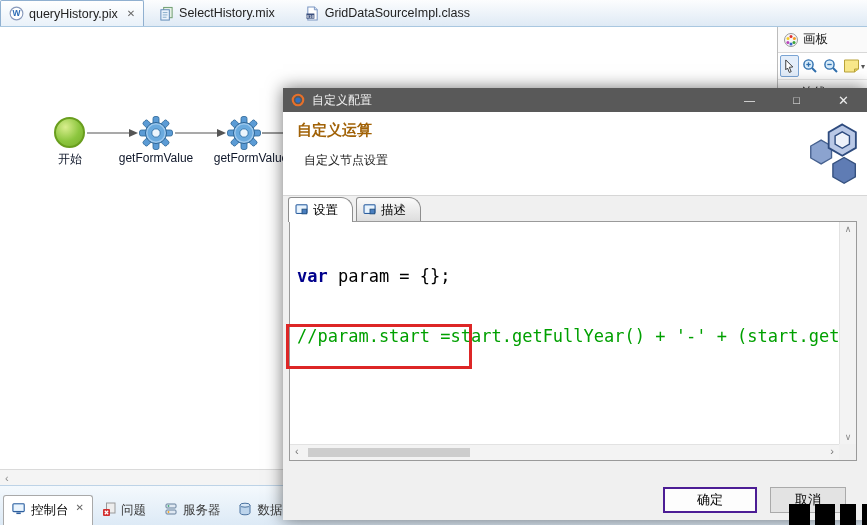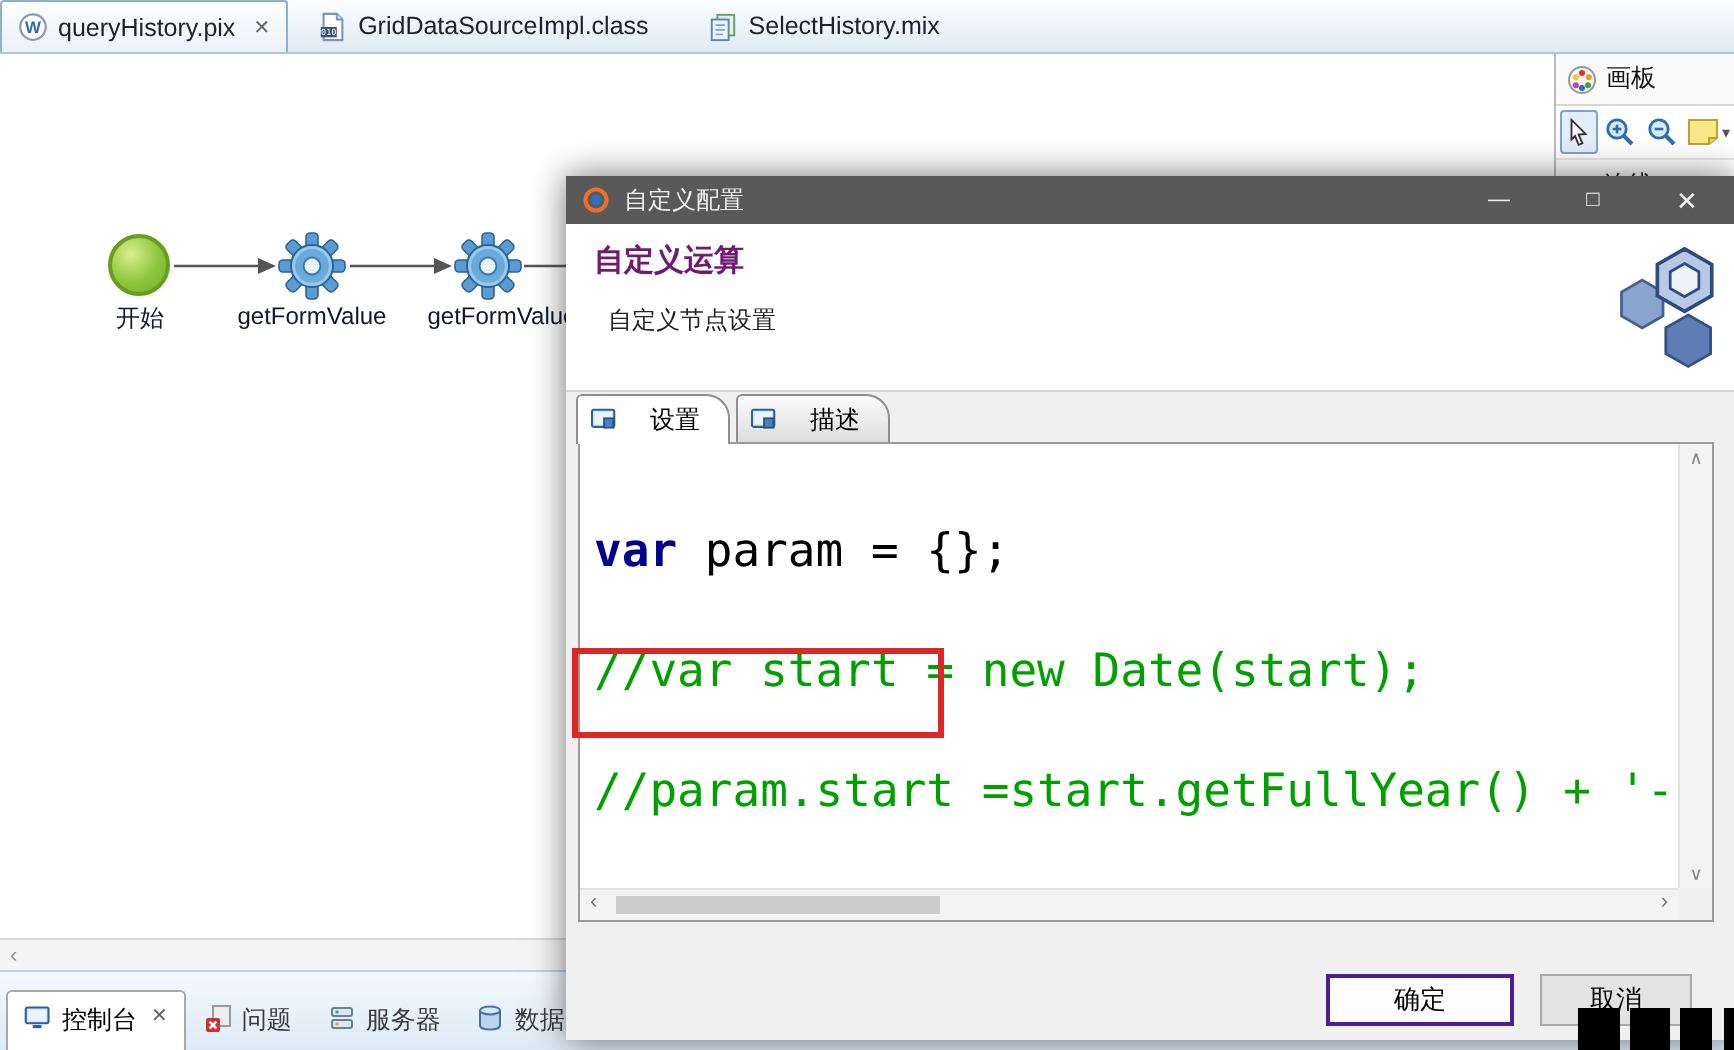--- a/index.html
+++ b/index.html
@@ -51,35 +51,35 @@
   
   #dialog{position:absolute;left:283px;top:88px;width:584px;height:432px;background:#f0f0f0;
           box-shadow:0 0 16px rgba(0,0,0,.55);z-index:10}
   .dlg-titlebar{position:absolute;left:0;top:0;width:100%;height:24px;background:#595959;display:flex;
                 align-items:center;color:#f0f0f0;font-size:12px}
   .dlg-titlebar .dicon{width:14px;height:14px;margin:0 7px 0 8px}
   .dlg-controls{position:absolute;right:0;top:0;height:24px;display:flex}
   .dlg-ctrl{width:47px;height:24px;display:flex;align-items:center;justify-content:center;color:#eee;font-size:11px}
   .dlg-header{position:absolute;left:0;top:24px;width:100%;height:84px;background:#fff;
               border-bottom:1px solid #d6d6d6;box-sizing:border-box}
-  .dlg-heading{position:absolute;left:14px;top:9px;font-size:15px;font-weight:bold;color:#701a75}
+  .dlg-heading{position:absolute;left:14px;top:9px;font-size:15px;font-weight:bold;color:#a16207}
   .dlg-sub{position:absolute;left:21px;top:40px;font-size:12px;color:#222}
   .dlg-logo{position:absolute;right:8px;top:6px}
 
   .dlg-tabs{position:absolute;left:5px;top:109px;display:flex;align-items:flex-end}
-  .dtab{display:flex;align-items:center;gap:16px;font-size:12.5px;padding:4px 14px 4px 6px;height:16px;
+  .dtab{display:flex;align-items:center;gap:4px;font-size:12.5px;padding:4px 14px 4px 6px;height:16px;
         border:1px solid #8e8e8e;border-bottom:none;border-radius:3px 12px 0 0;
         background:linear-gradient(#fbfbfb,#dcdcdc);margin-right:3px;color:#000}
   .dtab.active{background:#fff;position:relative;z-index:2}
   .dtab .dticon{width:14px;height:12px}
 
   .dlg-content{position:absolute;left:6px;top:133px;width:568px;height:240px;background:#fff;
                border:1px solid #9a9a9a;box-sizing:border-box}
   .code{position:absolute;left:0;top:0;right:17px;bottom:16px;overflow:hidden;padding:4px 0 0 7px;
-        font-family:"DejaVu Sans Mono","Liberation Mono",monospace;font-size:23px;line-height:20px;
+        font-family:"DejaVu Sans Mono","Liberation Mono",monospace;font-size:17px;line-height:20px;
         white-space:pre;color:#000}
   .cl{height:20px}
   .kw{color:#00008c;font-weight:bold}
   .cm{color:#00a000}
 
   .vscroll{position:absolute;right:0;top:0;bottom:16px;width:17px;background:#f3f3f3;
            border-left:1px solid #e2e2e2;box-sizing:border-box;font-size:9px;color:#888;text-align:center}
   .vscroll .up{position:absolute;top:2px;left:0;right:0}
   .vscroll .down{position:absolute;bottom:2px;left:0;right:0}
   .hscroll{position:absolute;left:0;bottom:0;right:17px;height:16px;background:#f3f3f3;
@@ -108,34 +108,34 @@
     <div class="etab active">
       <svg class="ficon" viewBox="0 0 16 16">
         <circle cx="8" cy="8" r="6.8" fill="#fff" stroke="#8899bb" stroke-width="1.2"></circle>
         <text x="8" y="11" font-size="9" font-weight="bold" fill="#2d6cb5" text-anchor="middle">W</text>
       </svg>
       <span>queryHistory.pix</span>
       <span class="etab-close">✕</span>
     </div>
     <div class="etab">
       <svg class="ficon" viewBox="0 0 16 16">
+        <rect x="5" y="1.5" width="9" height="11" fill="#e4f0e4" stroke="#6a9a6a"></rect>
+        <rect x="2" y="4" width="9" height="11" fill="#eaf2fb" stroke="#5b85b5"></rect>
+        <path d="M4 7 h5 M4 9.5 h5 M4 12 h4" stroke="#7aa4c4" stroke-width="0.9" fill="none"></path>
+      </svg>
+      <span>SelectHistory.mix</span>
+    </div>
+    <div class="etab">
+      <svg class="ficon" viewBox="0 0 16 16">
         <path d="M3 1 h7 l3 3 v11 H3 Z" fill="#fff" stroke="#7a95c2" stroke-width="1.1"></path>
         <path d="M10 1 v3 h3" fill="#dce6f4" stroke="#7a95c2" stroke-width="1"></path>
         <rect x="1.5" y="8" width="8.5" height="5.5" fill="#3a4f7d"></rect>
         <text x="5.7" y="12.4" font-size="4.5" fill="#fff" font-family="monospace" text-anchor="middle">010</text>
       </svg>
       <span>GridDataSourceImpl.class</span>
-    </div>
-    <div class="etab">
-      <svg class="ficon" viewBox="0 0 16 16">
-        <rect x="5" y="1.5" width="9" height="11" fill="#e4f0e4" stroke="#6a9a6a"></rect>
-        <rect x="2" y="4" width="9" height="11" fill="#eaf2fb" stroke="#5b85b5"></rect>
-        <path d="M4 7 h5 M4 9.5 h5 M4 12 h4" stroke="#7aa4c4" stroke-width="0.9" fill="none"></path>
-      </svg>
-      <span>SelectHistory.mix</span>
     </div>
   </div>
 
   <div id="canvas">
     <svg width="777" height="442" style="position:absolute;left:0;top:0">
       <line x1="87" y1="106" x2="131" y2="106" stroke="#555" stroke-width="1.2"></line>
       <polygon points="129,102 138,106 129,110" fill="#555"></polygon>
       <line x1="175" y1="106" x2="219" y2="106" stroke="#555" stroke-width="1.2"></line>
       <polygon points="217,102 226,106 217,110" fill="#555"></polygon>
       <line x1="262" y1="106" x2="292" y2="106" stroke="#555" stroke-width="1.2"></line>
@@ -302,21 +302,20 @@
           <rect x="2.4" y="2.4" width="10.2" height="7.2" fill="#eaf4fd"></rect>
           <rect x="8" y="6" width="5.5" height="5.5" fill="#4a7fc0" stroke="#23507e"></rect>
         </svg>
         <span>描述</span>
       </div>
     </div>
 
     <div class="dlg-content">
       <div class="code">
         <div class="cl"><span class="kw">var</span><span> param = {};</span></div>
-        <div class="cl cm">//var start = new Date(start);</div>
         <div class="cl cm">//param.start =start.getFullYear() + '-' + (start.getM</div>
         
         
         
         
         
       </div>
       <div class="vscroll">
         <span class="up">∧</span>
         <span class="down">∨</span>

